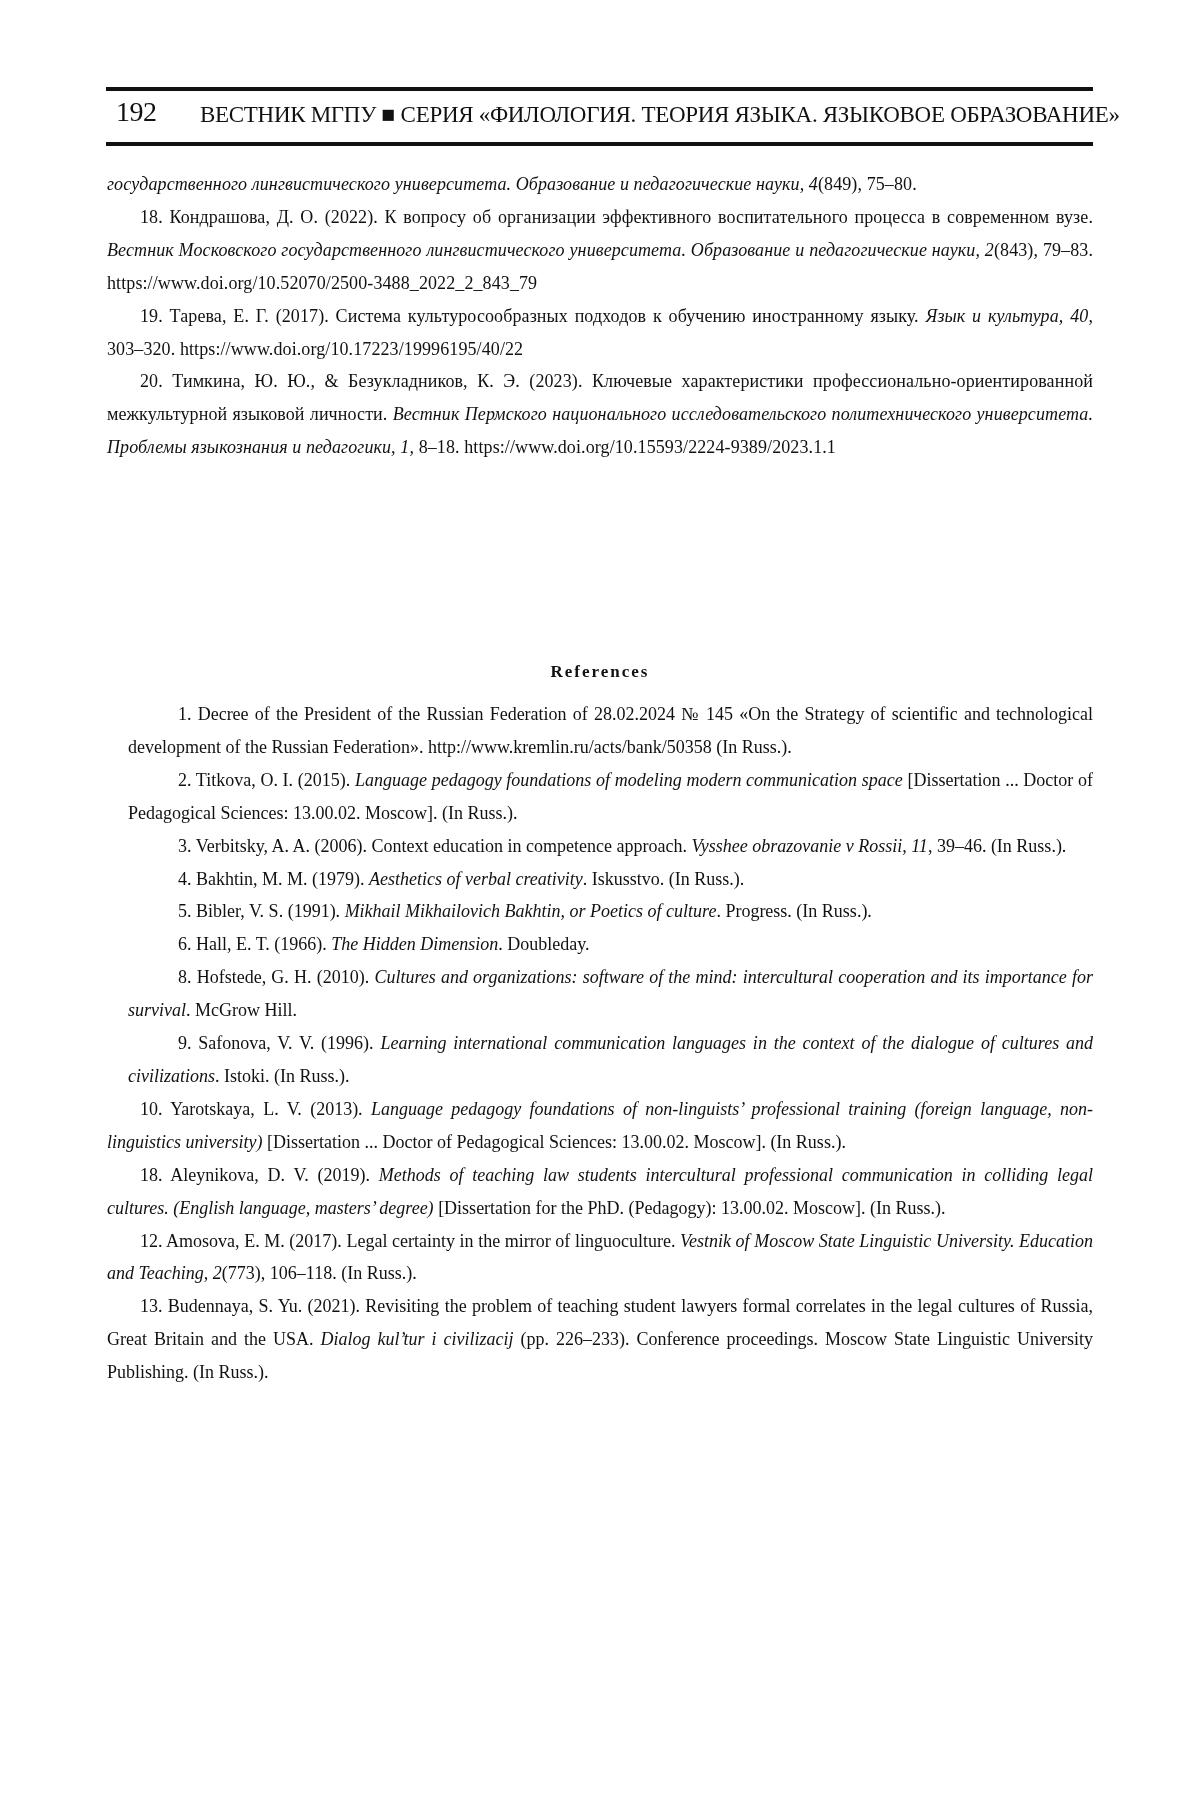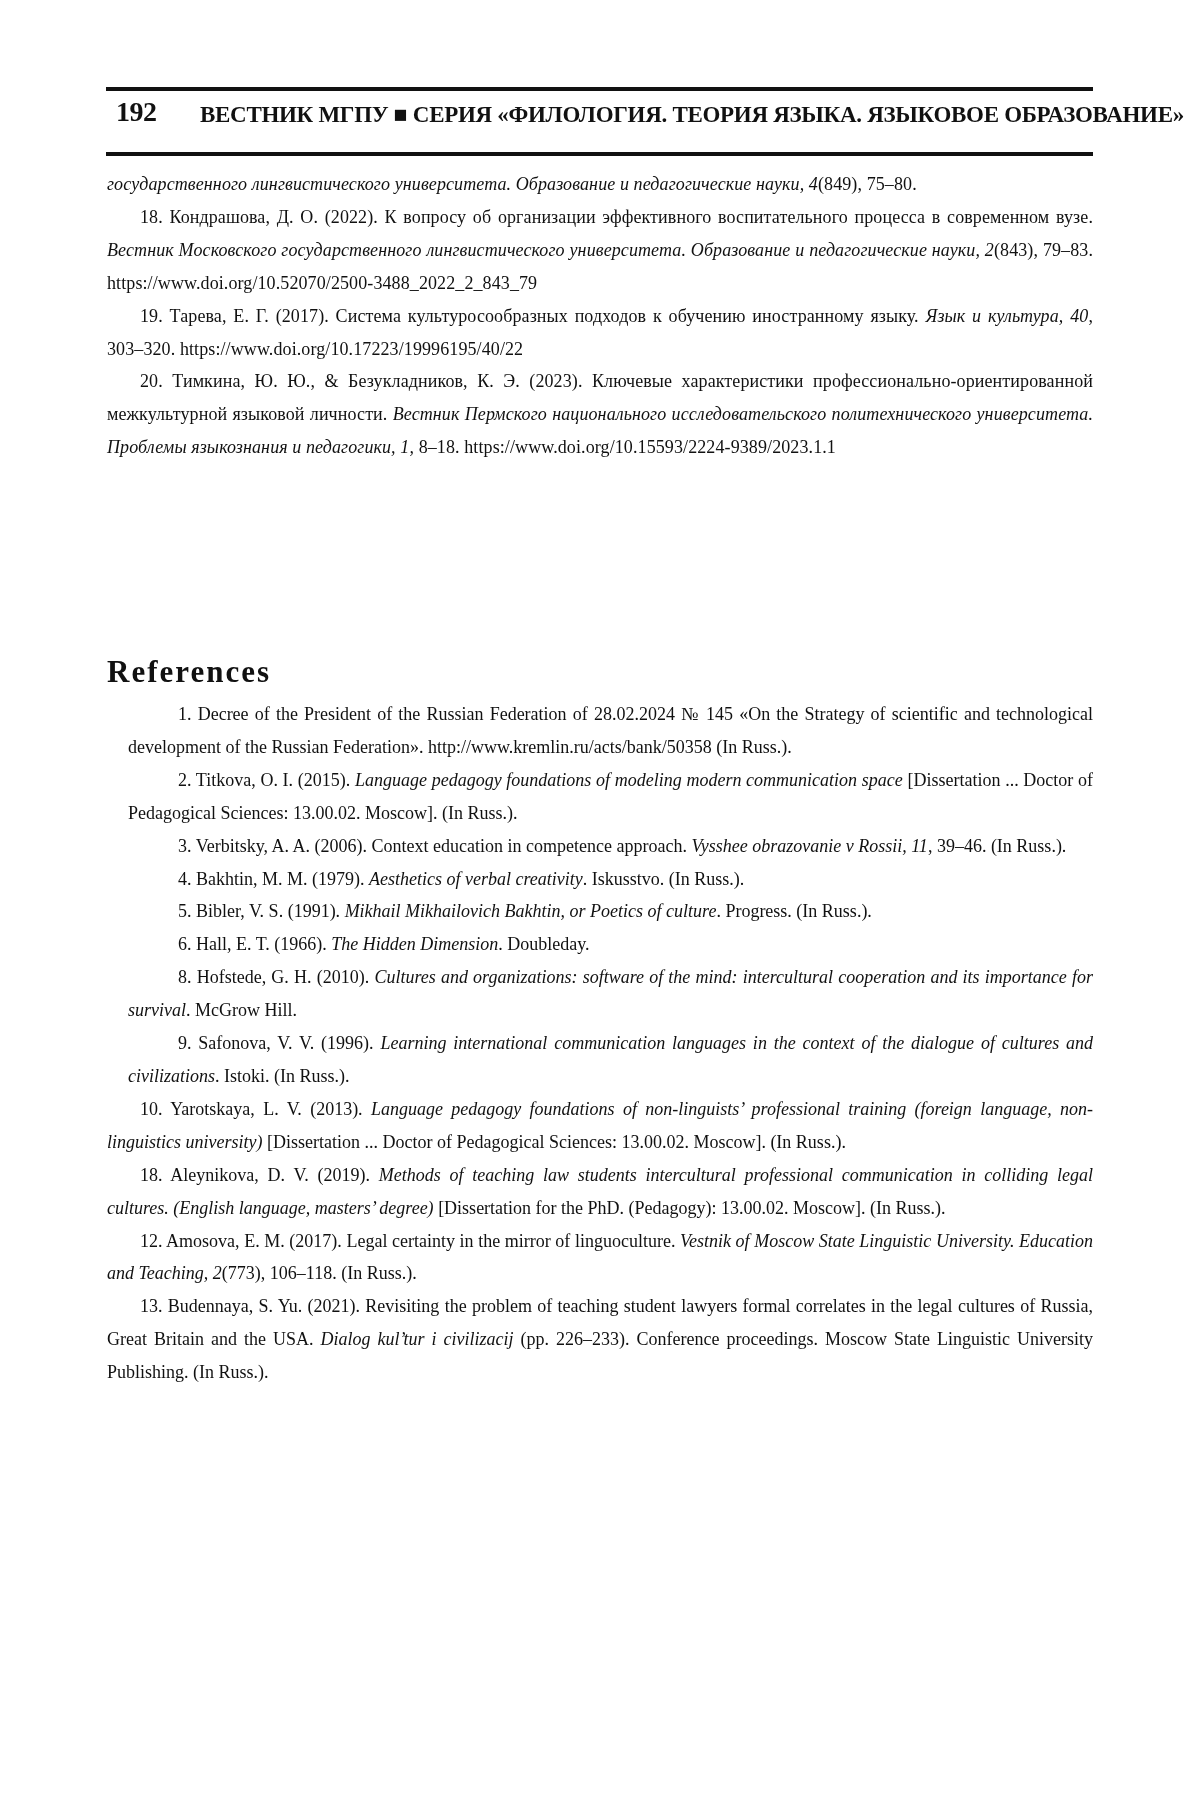--- a/index.html
+++ b/index.html
@@ -1,40 +1,40 @@
 <!DOCTYPE html>
 <html><head>
 <meta charset="utf-8">
 <style>
   html, body { margin: 0; padding: 0; background: #ffffff; }
   body { width: 1200px; height: 1800px; position: relative; overflow: hidden; color: #111111; }
   .running-head {
-    position: absolute; left: 106px; top: 87px; width: 987px; height: 69px;
+    position: absolute; left: 106px; top: 87px; width: 987px; height: 59px;
     border-top: 4px solid #111; border-bottom: 4px solid #111; box-sizing: border-box;
-    font-family: "Liberation Serif", serif; font-weight: bold;
+    font-family: "Liberation Serif", serif; font-weight: normal;
   }
   .page-number { position: absolute; left: 10px; top: 5px; font-size: 28px; letter-spacing: -0.5px; }
   .journal-title { position: absolute; left: 94px; top: 11px; font-size: 23px; letter-spacing: -0.3px; white-space: nowrap; }
   .body-text {
     position: absolute; left: 107px; width: 986px;
     font-family: "Liberation Serif", serif; font-size: 18px; line-height: 32.9px;
     text-align: justify; color: #111;
   }
   .ru-block { top: 168px; }
   .en-block { top: 698px; }
   .ref { margin: 0; text-align: justify; }
   .ref.two { text-indent: 33px; }
   .ref.one { text-indent: 50px; margin-left: 21px; }
   .ref.cont { text-indent: 0; }
   .ref i { font-style: italic; }
   .ru-block .ref { letter-spacing: 0.1px; }
   .refs-heading {
     position: absolute; left: 107px; width: 986px; top: 655px;
-    font-family: "Liberation Serif", serif; font-weight: bold;
-    font-size: 31px; letter-spacing: 2px; line-height: 33px;
+    text-align: center; font-family: "Liberation Serif", serif; font-weight: bold;
+    font-size: 17px; letter-spacing: 2px; line-height: 33px;
   }
 </style>
 </head>
 <body>
 
 <div class="running-head">
   <span class="page-number">192</span>
   <span class="journal-title">ВЕСТНИК МГПУ ■ СЕРИЯ «ФИЛОЛОГИЯ. ТЕОРИЯ ЯЗЫКА. ЯЗЫКОВОЕ ОБРАЗОВАНИЕ»</span>
 </div>
 

